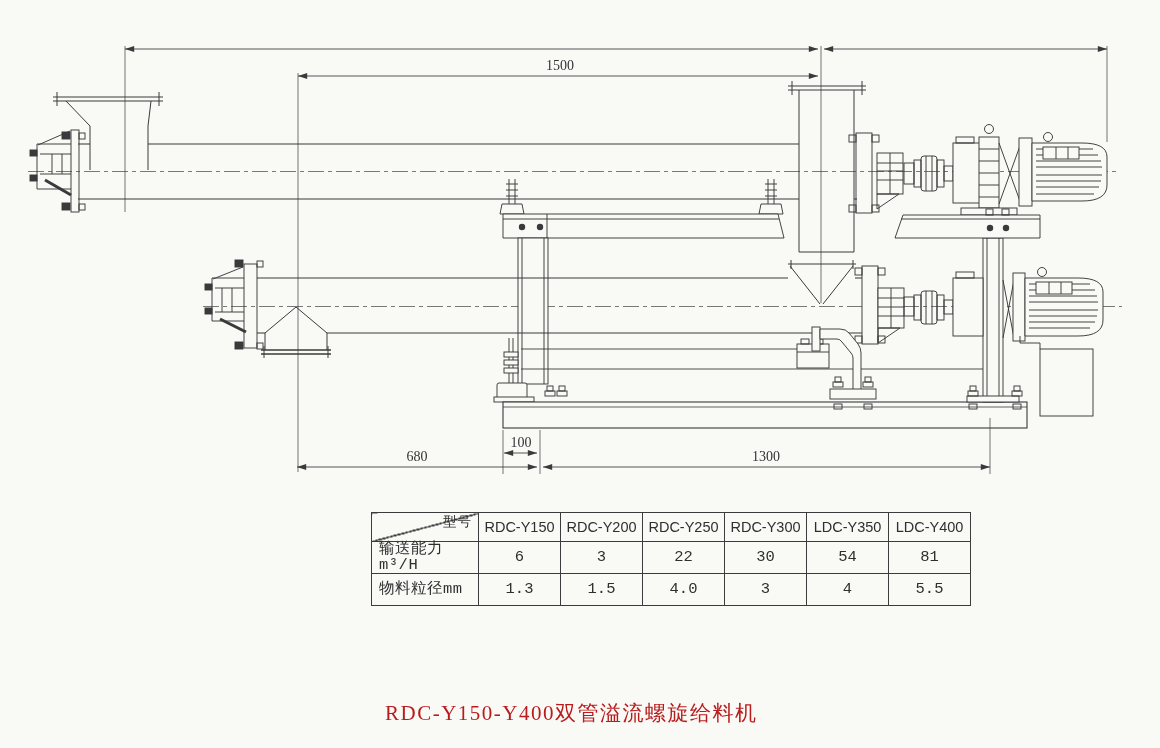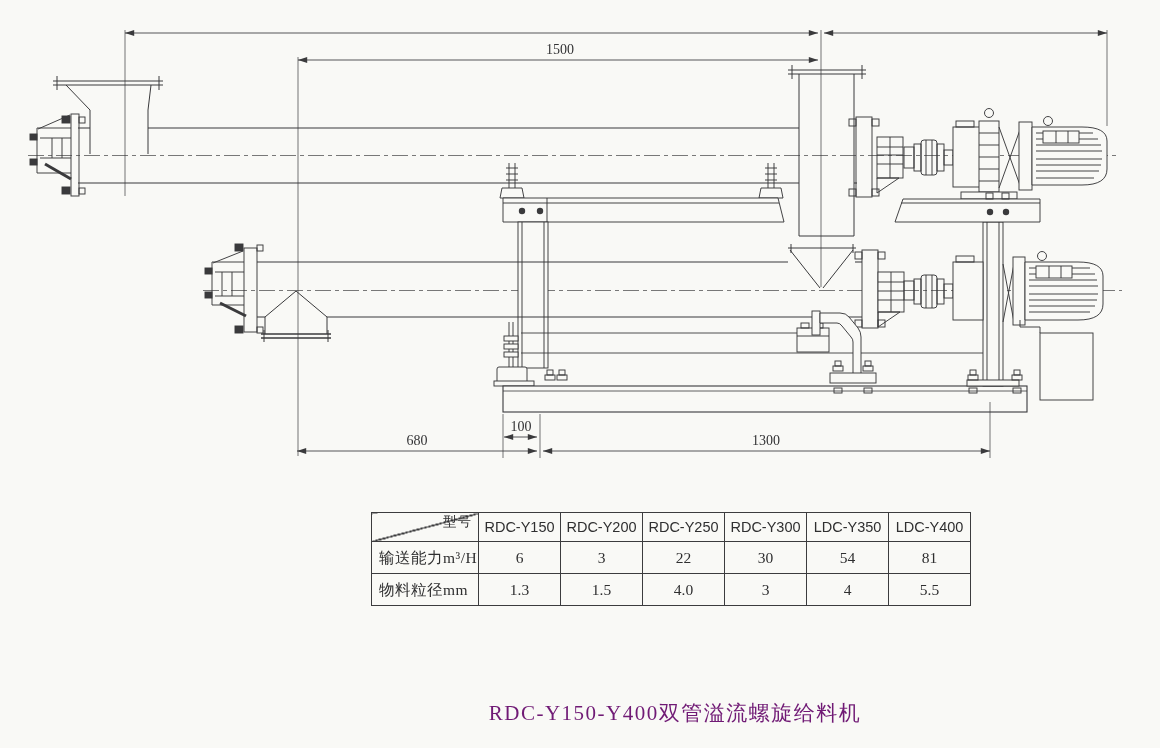--- a/index.html
+++ b/index.html
@@ -2,58 +2,58 @@
 <html><head>
 <meta charset="utf-8">
 <style>
   html,body{margin:0;padding:0;}
   body{
     width:1160px;height:748px;position:relative;overflow:hidden;
     background:#f9f9f6;
     font-family:"Liberation Serif","DejaVu Serif",serif;
     color:#2f2f30;
   }
-  #drawing-wrap{position:absolute;left:0;top:0;width:924px;height:480px;}
+  #drawing-wrap{position:absolute;left:0;top:16px;width:924px;height:480px;}
   svg text{font-family:"Liberation Serif","DejaVu Serif",serif;fill:#333335;}
 
   
   .spec-table{
     position:absolute;left:371px;top:512px;width:600px;
     border-collapse:collapse;table-layout:fixed;
     background:transparent;
   }
   .spec-table col.c-label{width:107px;}
   .spec-table col.c-val{width:82px;}
   .spec-table th,.spec-table td{
     border:1.4px solid #3c3c3e;
     text-align:center;vertical-align:middle;
     padding:0;line-height:1;
     font-weight:normal;
   }
   .spec-table thead th{height:28px;font-family:"Liberation Sans","DejaVu Sans",sans-serif;font-size:14.5px;}
-  .spec-table tbody td{height:31px;font-size:15.5px;}
+  .spec-table tbody td{height:31px;font-size:15.5px;font-family:Liberation Mono, monospace;}
   .spec-table tbody td.row-label{
     text-align:left;padding-left:7px;font-size:15.5px;letter-spacing:.5px;
   }
   .corner-cell{
     position:relative;
     background-image:linear-gradient(to bottom right,
       transparent calc(50% - .8px), #3c3c3e calc(50% - .8px),
       #3c3c3e calc(50% + .8px), transparent calc(50% + .8px));
   }
   .corner-cell span{
     position:absolute;top:2px;right:6px;
     font-family:"Liberation Serif","DejaVu Serif",serif;font-size:13.5px;letter-spacing:1px;
   }
   .val{font-family:"Liberation Serif","DejaVu Sans",serif;}
 
   
   .caption{
-    position:absolute;left:375px;top:699px;width:600px;
-    text-align:center;font-size:21px;letter-spacing:1.5px;color:#701a75;
+    position:absolute;left:385px;top:699px;width:600px;
+    font-size:21px;letter-spacing:1.5px;color:#b91c1c;
   }
 </style>
 </head>
 <body>
 
 <div id="drawing-wrap">
 <svg width="1160" height="480" viewBox="0 0 1160 480" xmlns="http://www.w3.org/2000/svg" fill="none" stroke="#3a3a3c" stroke-width="1">
   <defs>
     <marker id="ar" markerWidth="11" markerHeight="9" refX="9.6" refY="4" orient="auto-start-reverse" markerUnits="userSpaceOnUse">
       <path d="M0.4,0.9 L9.6,4 L0.4,7.1 Z" fill="#3a3a3c" stroke="none"></path>

